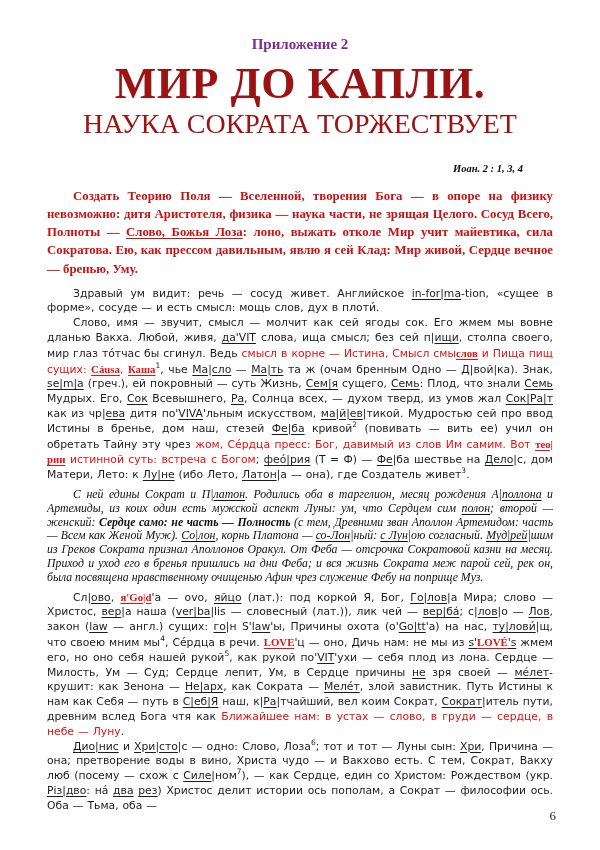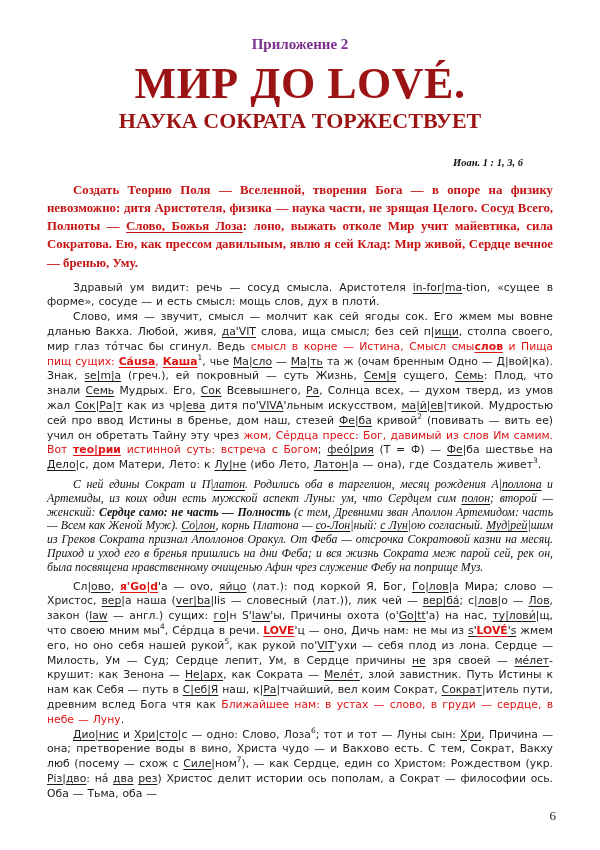--- a/index.html
+++ b/index.html
@@ -25,21 +25,21 @@
     text-align:center;
     font-family:"Liberation Serif",serif;
     font-weight:700;font-size:44px;line-height:1.02;
     letter-spacing:.5px;
     color:var(--title-red,#9b1313);
     margin:9px 0 1px 0;
   }
   .subtitle{
     text-align:center;
     font-family:"Liberation Serif",serif;
-    font-weight:700;font-size:22px;
+    font-weight:400;font-size:28px;
     color:var(--title-red,#9b1313);
     margin:0;
   }
   .epigraph{
     margin-top:23px;
     text-align:right;
     font-family:"Liberation Serif",serif;
     font-style:italic;font-weight:700;
     font-size:10px;line-height:1.3;
     color:#111;
@@ -72,43 +72,43 @@
     font-family:Liberation Serif, serif;
     font-style:italic;
     font-size:11.8px;line-height:13.8px;
     text-align:justify;text-indent:26px;
     margin:5px 0 5px 0;
     color:#111;
   }
   .u{text-decoration:underline;text-underline-offset:2px;}
   .b{font-weight:700;}
   .rb{color:var(--accent-red,#e01212);font-weight:400;}
-  .rbu{color:var(--accent-red,#e01212);font-weight:700;text-decoration:underline;text-underline-offset:2px;}
+  .rbu{color:var(--accent-red,#e01212);font-weight:700;text-decoration:underline;text-underline-offset:2px;font-family:Liberation Serif, serif;}
   sup{font-size:7.5px;line-height:0;}
   .page-number{
     position:absolute;right:44px;bottom:26px;
     font-family:"Liberation Serif",serif;
     font-size:13px;color:#222;
   }
 </style>
 </head>
 <body>
 
 <div class="page">
   <div class="appendix">Приложение 2</div>
-  <h1 class="title">МИР ДО LOVÉ.</h1>
+  <h1 class="title">МИР ДО КАПЛИ.</h1>
   <div class="subtitle">НАУКА СОКРАТА ТОРЖЕСТВУЕТ</div>
 
   <div class="epigraph">
   </div>
-  <div class="epigraph-ref">Иоан. 1 : 1, 3, 6</div>
+  <div class="epigraph-ref">Иоан. 2 : 1, 3, 4</div>
 
   <div class="article">
       <p class="lead"><span>Создать Теорию Поля — Вселенной, творения Бога — в опоре на физику невозможно: дитя Аристотеля, физика — наука части, не зрящая Целого. Сосуд Всего, Полноты — </span><span class="u">Слово, Божья Лоза</span><span>: лоно, выжать отколе Мир учит майевтика, сила Сократова. Ею, как прессом давильным, явлю я сей Клад: Мир живой, Сердце вечное — бренью, Уму.</span></p>
-      <p class="body"><span>Здравый ум видит: речь — сосуд смысла. Аристотеля </span><span class="u">in-for|ma</span><span>-tion, «сущее в форме», сосуде — и есть смысл: мощь слов, дух в плоти́.</span></p>
+      <p class="body"><span>Здравый ум видит: речь — сосуд живет. Английское </span><span class="u">in-for|ma</span><span>-tion, «сущее в форме», сосуде — и есть смысл: мощь слов, дух в плоти́.</span></p>
       <p class="body"><span>Слово, имя — звучит, смысл — молчит как сей ягоды сок. Его жмем мы вовне дланью Вакха. Любой, живя, </span><span class="u">да'VIT</span><span> слова, ища смысл; без сей п|</span><span class="u">ищи</span><span>, столпа своего, мир глаз то́тчас бы сгинул. Ведь </span><span class="rb">смысл в корне — Истина, Смысл смы</span><span class="rbu">слов</span><span class="rb"> и Пища пищ сущих: </span><span class="rbu">Cáusa</span><span class="rb">, </span><span class="rbu">Каша</span><sup>1</sup><span>, чье </span><span class="u">Ма|сло</span><span> — </span><span class="u">Ма|ть</span><span> та ж (очам бренным Одно — Д|вой|ка). Знак, </span><span class="u">se|m|a</span><span> (греч.), ей покровный — суть Жизнь, </span><span class="u">Сем|я</span><span> сущего, </span><span class="u">Семь</span><span>: Плод, что знали </span><span class="u">Семь</span><span> Мудрых. Его, </span><span class="u">Сок</span><span> Всевышнего, </span><span class="u">Ра</span><span>, Солнца всех, — духом тверд, из умов жал </span><span class="u">Сок|Ра|т</span><span> как из чр|</span><span class="u">ева</span><span> дитя по'</span><span class="u">VIVA</span><span>'льным искусством, </span><span class="u">ма|й|ев</span><span>|тикой. Мудростью сей про ввод Истины в бренье, дом наш, стезей </span><span class="u">Фе|ба</span><span> кривой</span><sup>2</sup><span> (повивать — вить ее) учил он обретать Тайну эту чрез </span><span class="rb">жом, Се́рдца пресс: Бог, давимый из слов Им самим. Вот </span><span class="rbu">тео|рии</span><span class="rb"> истинной суть: встреча с Богом</span><span>; </span><span class="u">фео́|рия</span><span> (Т = Ф) — </span><span class="u">Фе</span><span>|ба шествье на </span><span class="u">Дело</span><span>|с, дом Матери, Лето: к </span><span class="u">Лу|не</span><span> (ибо Лето, </span><span class="u">Латон</span><span>|а — она), где Создатель живет</span><sup>3</sup><span>.</span></p>
       <p class="serif-italic"><span>С ней едины Сократ и П|</span><span class="u">латон</span><span>. Родились оба в таргелион, месяц рождения А|</span><span class="u">поллона</span><span> и Артемиды, из коих один есть мужской аспект Луны: ум, что Сердцем сим </span><span class="u">полон</span><span>; второй — женский: </span><span class="b">Сердце само: не часть — Полность</span><span> (с тем, Древними зван Аполлон Артемидом: часть — Всем как Женой Муж). </span><span class="u">Со|лон</span><span>, корнь Платона — </span><span class="u">со-Лон</span><span>|ный: </span><span class="u">с Лун</span><span>|ою согласный. </span><span class="u">Муд|рей</span><span>|шим из Греков Сократа признал Аполлонов Оракул. От Феба — отсрочка Сократовой казни на месяц. Приход и уход его в бренья пришлись на дни Феба; и вся жизнь Сократа меж парой сей, рек он, была посвящена нравственному очищенью Афин чрез служение Фебу на поприще Муз.</span></p>
       <p class="body"><span>Сл|</span><span class="u">ово</span><span>, </span><span class="rbu">я'Go|d</span><span>'а — ovo, </span><span class="u">яйцо</span><span> (лат.): под коркой Я, Бог, </span><span class="u">Го|лов</span><span>|а Мира; слово — Христос, </span><span class="u">вер</span><span>|а наша (</span><span class="u">ver|ba</span><span>|lis — словесный (лат.)), лик чей — </span><span class="u">вер|бá</span><span>; с|</span><span class="u">лов</span><span>|о — </span><span class="u">Лов</span><span>, закон (</span><span class="u">law</span><span> — англ.) сущих: </span><span class="u">го</span><span>|н S'</span><span class="u">law</span><span>'ы, Причины охота (o'</span><span class="u">Go|tt</span><span>'а) на нас, </span><span class="u">ту|лови́</span><span>|щ, что своею мним мы</span><sup>4</sup><span>, Се́рдца в речи. </span><span class="rbu">LOVE</span><span>'ц — оно, Дичь нам: не мы из </span><span class="u">s'</span><span class="rbu">LOVÉ</span><span class="u">'s</span><span> жмем его, но оно себя нашей рукой</span><sup>5</sup><span>, как рукой по'</span><span class="u">VIT</span><span>'ухи — себя плод из лона. Сердце — Милость, Ум — Суд; Сердце лепит, Ум, в Сердце причины </span><span class="u">не</span><span> зря своей — </span><span class="u">ме́лет</span><span>-крушит: как Зенона — </span><span class="u">Не|арх</span><span>, как Сократа — </span><span class="u">Меле́т</span><span>, злой завистник. Путь Истины к нам как Себя — путь в </span><span class="u">С|еб|Я</span><span> наш, к|</span><span class="u">Ра</span><span>|тчайший, вел коим Сократ, </span><span class="u">Сократ</span><span>|итель пути, древним вслед Бога чтя как </span><span class="rb">Ближайшее нам: в устах — слово, в груди — сердце, в небе — Луну</span><span>.</span></p>
       <p class="body"><span class="u">Дио|нис</span><span> и </span><span class="u">Хри|сто</span><span>|с — одно: Слово, Лоза</span><sup>6</sup><span>; тот и тот — Луны сын: </span><span class="u">Хри</span><span>, Причина — она; претворение воды в вино, Христа чудо — и Вакхово есть. С тем, Сократ, Вакху люб (посему — схож с </span><span class="u">Силе</span><span>|ном</span><sup>7</sup><span>), — как Сердце, един со Христом: Рождеством (укр. </span><span class="u">Різ|дво</span><span>: на́ </span><span class="u">два</span><span> </span><span class="u">рез</span><span>) Христос делит истории ось пополам, а Сократ — философии ось. Оба — Тьма, оба — </span></p>
     </div>
 
   <div class="page-number">6</div>
 </div>
 
 </body></html>

